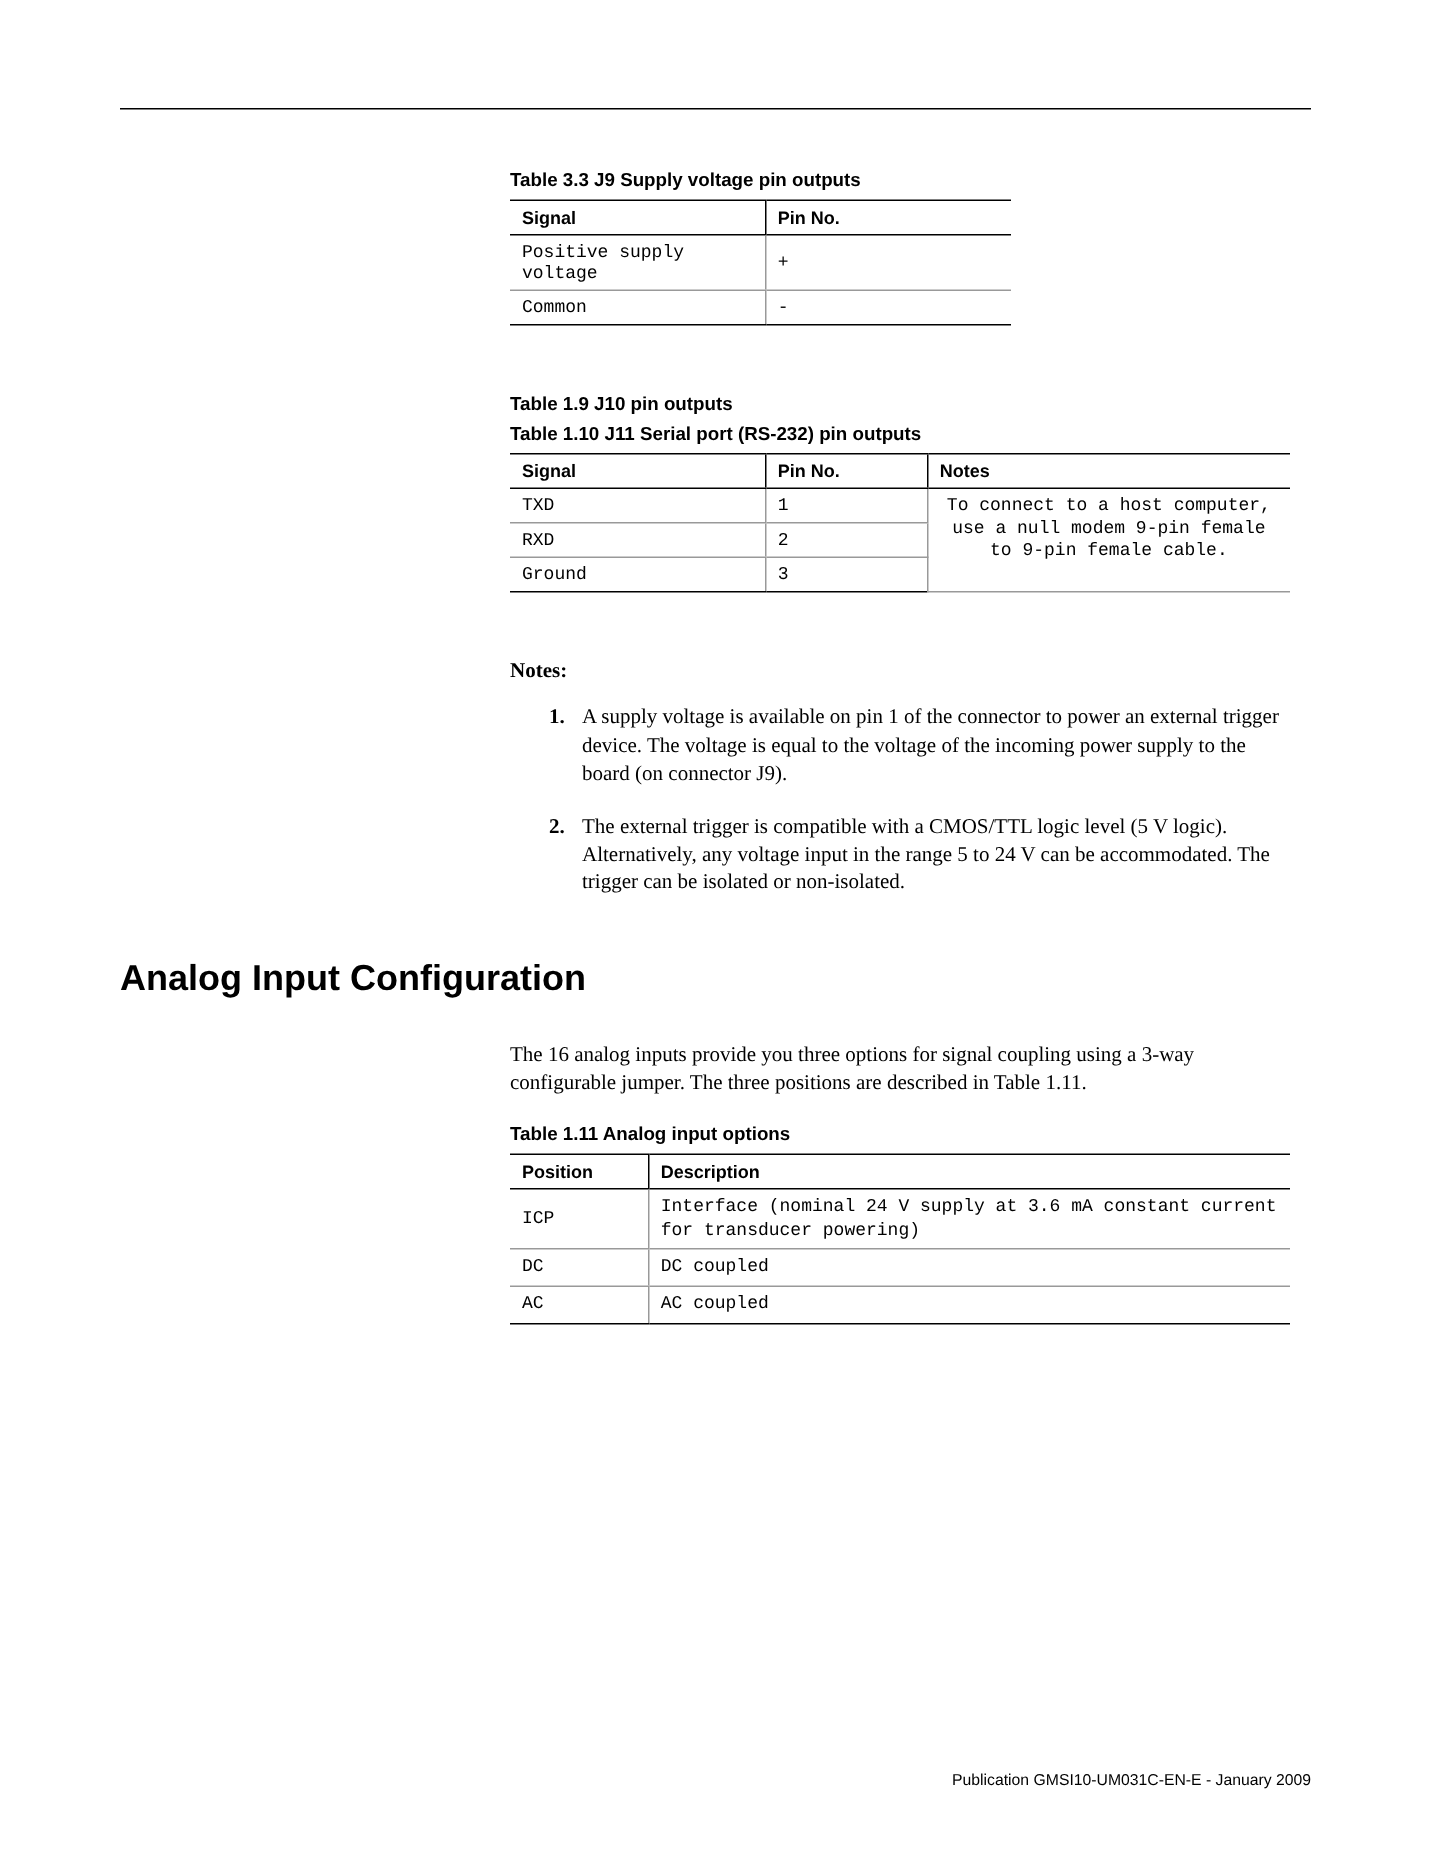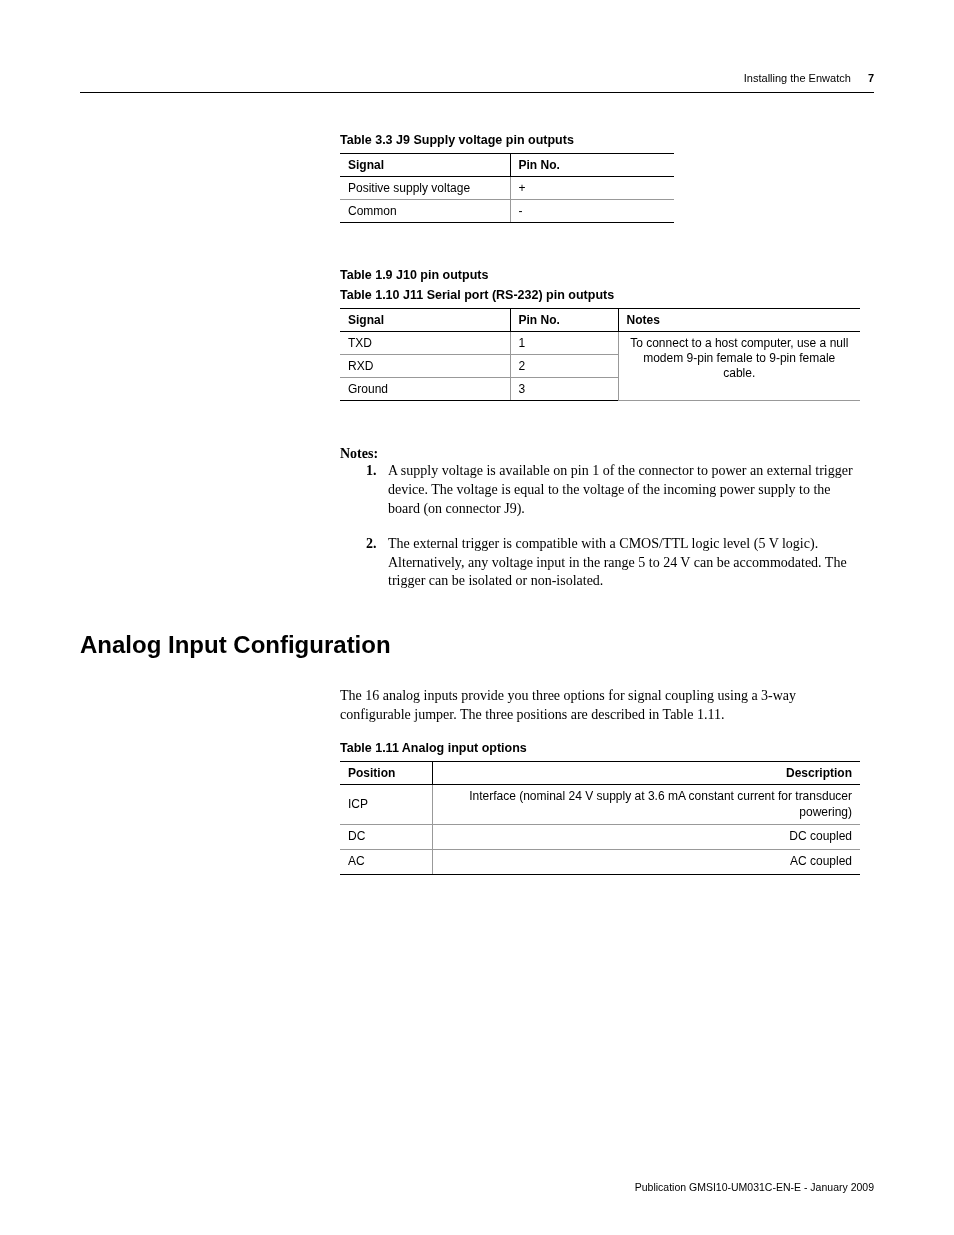--- a/index.html
+++ b/index.html
@@ -56,41 +56,42 @@
     border-bottom: 1px solid #000;
     border-left: 1px solid #000;
   }
   table.pins th:last-child { border-right: none; }
   table.pins td {
     text-align: left;
     padding: 4px 8px;
     border-top: 1px solid #999;
     border-bottom: 1px solid #999;
     border-left: 1px solid #999;
-    font-family: Liberation Sans, sans-serif;
+    font-family: Liberation Mono, monospace;
   }
   table.pins tr:last-child td { border-bottom: 1.5px solid #000; }
   table.pins td:first-child, table.pins th:first-child { border-left: none; padding-left: 8px; }
 
   .t18 { width: 334px; }
   .t18 th:first-child, .t18 td:first-child { width: 170px; }
   .t18 th:last-child, .t18 td:last-child { width: 164px; }
 
   .t19 { width: 230px; margin-bottom: 55px;}
 
   .t110 { width: 520px; margin-bottom: 20px;}
   .t110 th:nth-child(1), .t110 td:nth-child(1){ width:170px;}
   .t110 th:nth-child(2), .t110 td:nth-child(2){ width:108px;}
   .t110 th:nth-child(3), .t110 td:nth-child(3){ width:242px;}
   .t110 td.notes-cell { vertical-align: top; line-height:1.25;text-align:center;}
 
   .notes-label {
     font-family: Georgia, 'Times New Roman', serif;
     font-weight: bold;
     font-size: 14px;
+    margin-bottom: 14px;
   }
   ol.notes {
     list-style: none;
     margin-left: 28px;
     margin-bottom: 40px;
   }
   ol.notes li {
     font-family: Georgia, 'Times New Roman', serif;
     font-size: 14px;
     line-height: 1.35;
@@ -112,42 +113,38 @@
     margin-left: 0;
   }
   p.body {
     font-family: Georgia, 'Times New Roman', serif;
     font-size: 14px;
     line-height: 1.35;
     margin-bottom: 16px;
   }
   .t111 { width: 520px; margin-bottom:30px;}
   .t111 th:nth-child(1), .t111 td:nth-child(1){ width:92px;}
-  .t111 th:nth-child(2), .t111 td:nth-child(2){ width:428px;text-align:right;}
+  .t111 th:nth-child(2), .t111 td:nth-child(2){ width:428px;}
   .t111 td { line-height:1.3; }
 
   .footer {
     position: absolute;
     bottom: 42px;
     right: 80px;
     font-family: Arial, Helvetica, sans-serif;
     font-size: 10.5px;
     text-align: right;
   }
   .h2-outdent { margin-left: 260px; }
 </style>
 </head>
 <body>
 
 <div class="page">
 
-  <div class="running-header">
-    <span>Installing the Enwatch</span>
-    <span class="pagenum">7</span>
-  </div>
   <hr class="hr-top">
 
   <div class="content">
 
     <div class="table-caption">Table 3.3 J9 Supply voltage pin outputs</div>
     <table class="pins t18">
       <tbody>
           <tr>
         <th>Signal</th>
         <th>Pin No.</th>

